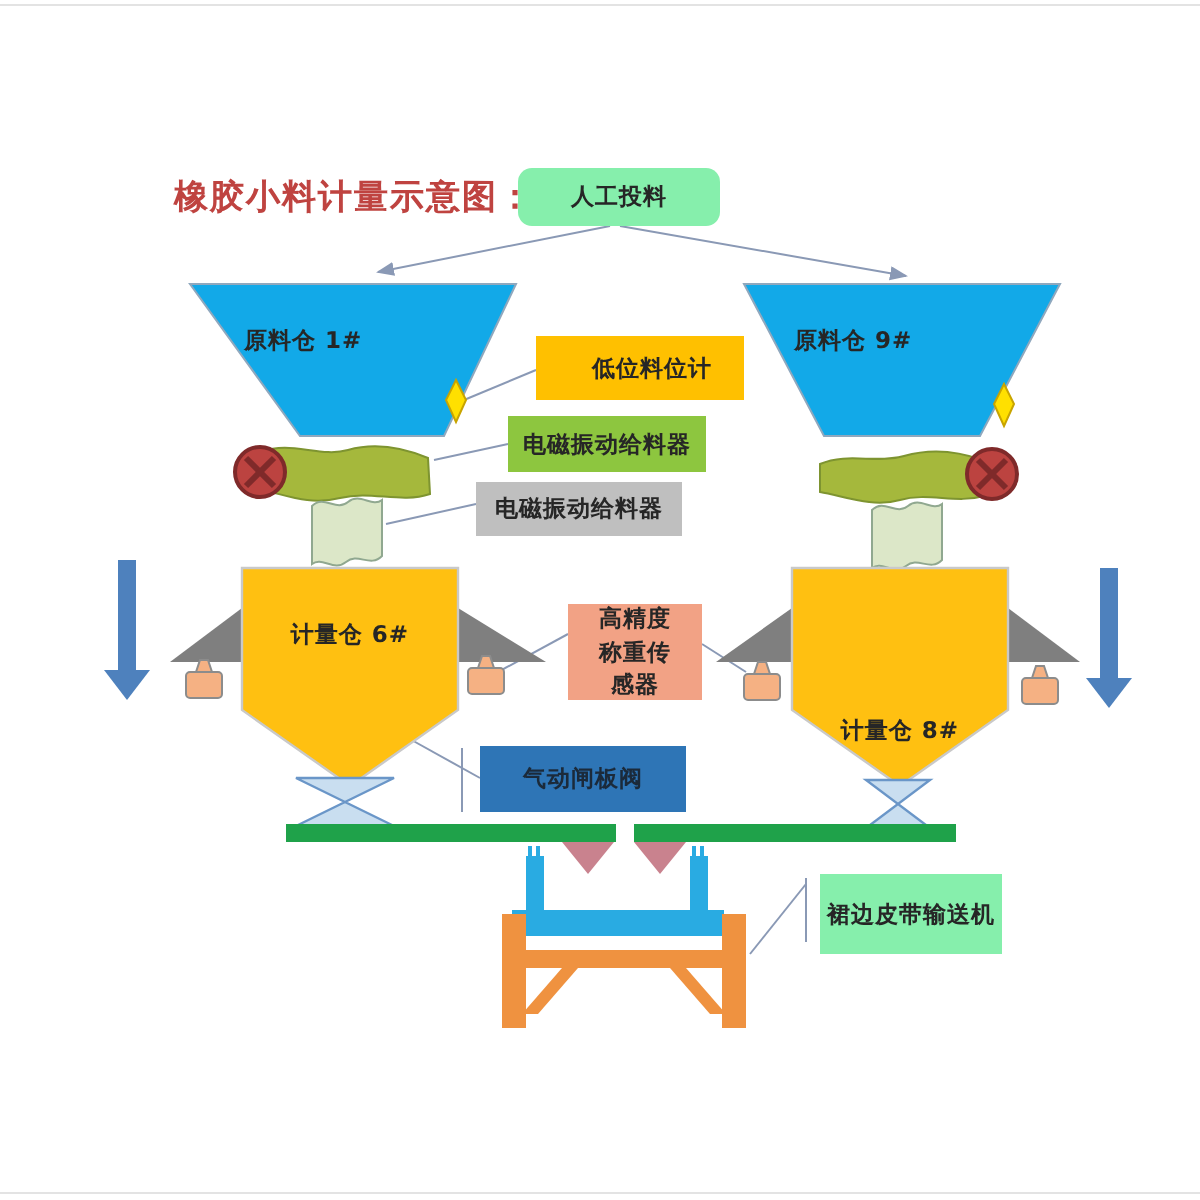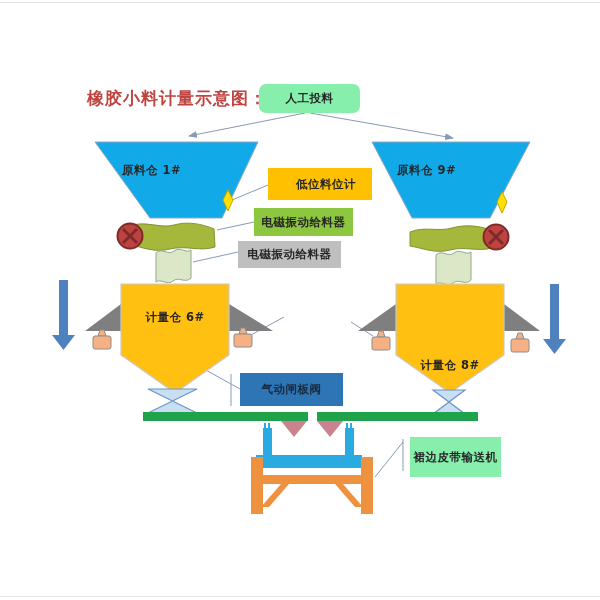--- a/index.html
+++ b/index.html
@@ -154,15 +154,16 @@
   <div class="lbl plain" id="raw-bin-1-label">原料仓 1#</div>
   <div class="lbl plain" id="raw-bin-9-label">原料仓 9#</div>
 
   <div class="lbl" id="callout-low-level">低位料位计</div>
   <div class="lbl" id="callout-vibrating">电磁振动给料器</div>
   <div class="lbl" id="callout-softconn">电磁振动给料器</div>
 
   <div class="lbl" id="weigh-bin-1-label">计量仓 6#</div>
   <div class="lbl" id="weigh-bin-8-label">计量仓 8#</div>
 
+  <div class="lbl" id="callout-loadcell">高精度称重传感器</div>
   <div class="lbl" id="callout-valve">气动闸板阀</div>
   <div class="lbl" id="callout-conveyor">裙边皮带输送机</div>
 </div>
 
 </body></html>

